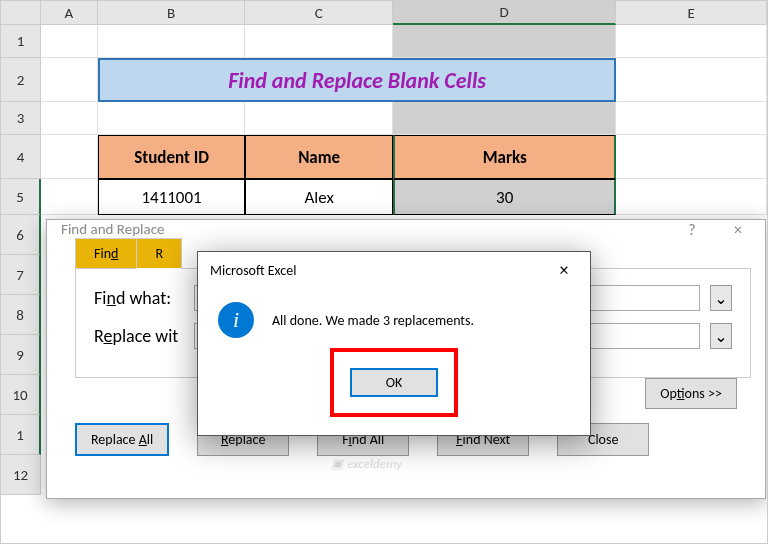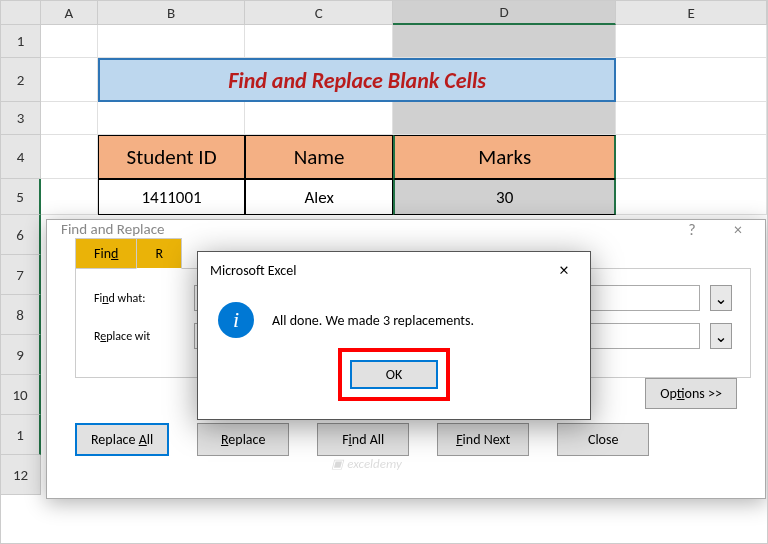--- a/index.html
+++ b/index.html
@@ -18,52 +18,52 @@
     .row { display: flex; }
     .row-h { width: 40px; background: #e6e6e6; border-right: 1px solid #ccc; border-bottom: 1px solid #ccc; display: flex; align-items: center; justify-content: center; font-size: 15px; color: #333; }
     .cell { border-right: 1px solid #e0e0e0; border-bottom: 1px solid #e0e0e0; display: flex; align-items: center; justify-content: center; font-size: 15px; }
     .r1 { height: 33px; }
     .r2 { height: 44px; }
     .r3 { height: 33px; }
     .r4 { height: 44px; }
     .r5 { height: 36px; }
     .r6, .r7, .r8, .r9, .r10, .r11, .r12 { height: 40px; }
 
-    .title-cell { background: #bdd7ee; border: 2px solid #2e75b6; font-size: 22px; font-weight: bold; color: #b91c1c; font-style: italic; }
-    .header-cell { background: #f4b084; border: 1px solid #000; font-size: 21px; font-weight: normal; }
+    .title-cell { background: #bdd7ee; border: 2px solid #2e75b6; font-size: 22px; font-weight: bold; color: #a21caf; font-style: italic; }
+    .header-cell { background: #f4b084; border: 1px solid #000; font-size: 17px; font-weight: bold; }
     .data-cell { border: 1px solid #000; font-size: 17px; }
     .selected-col { border-left: 2px solid #217346; border-right: 2px solid #217346; }
     .row-highlight { border-right: 2px solid #217346; }
 
     .find-replace-dialog { position: absolute; left: 45px; top: 218px; width: 720px; height: 280px; background: #fff; border: 1px solid #aaa; box-shadow: 0 4px 20px rgba(0,0,0,0.3); }
     .fr-title-bar { height: 18px; display: flex; align-items: center; justify-content: space-between; padding: 0 4px 0 14px; color: #888; font-size: 15px; }
     .fr-title-btns { display: flex; gap: 0; }
     .fr-title-btn { width: 46px; height: 32px; display: flex; align-items: center; justify-content: center; font-size: 16px; color: #888; }
     .tabs { display: flex; margin-left: 28px; }
     .tab { padding: 6px 18px; border: 1px solid #ccc; background: #eab308; font-size: 14px; margin-right: -1px; }
     .tab.active { border-bottom: 1px solid #fff; position: relative; z-index: 1; }
     .tab-body { border: 1px solid #ccc; margin: -1px 14px 0 28px; padding: 16px 18px; }
     .fr-row { display: flex; align-items: center; margin-bottom: 12px; gap: 10px; }
-    .fr-label { width: 90px; font-size: 12px; }
+    .fr-label { width: 90px; font-size: 18px; }
     .fr-input { flex: 1; height: 26px; border: 1px solid #aaa; }
     .fr-drop { width: 22px; height: 26px; border: 1px solid #999; background: #e8e8e8; display: flex; align-items: center; justify-content: center; }
     .options-row { display: flex; justify-content: flex-end; margin: 0 28px 14px 0; }
     .btn-row { display: flex; gap: 28px; margin: 0 28px 16px 28px; }
     .ex-btn { padding: 6px 14px; border: 1px solid #999; background: #e1e1e1; font-size: 14px; font-family: inherit; cursor: pointer; min-width: 92px; }
     .ex-btn.primary { border: 2px solid #0078d4; }
     .underline { text-decoration: underline; }
 
     .msg-dialog { position: absolute; left: 196px; top: 250px; width: 394px; background: #fff; border: 1px solid #555; box-shadow: 0 6px 30px rgba(0,0,0,0.4); z-index: 10; }
     .msg-title-bar { height: 36px; display: flex; align-items: center; justify-content: space-between; padding: 0 6px 0 12px; font-size: 14px; }
     .msg-close { width: 40px; height: 30px; display: flex; align-items: center; justify-content: center; font-size: 18px; }
     .msg-body { display: flex; align-items: center; padding: 14px 20px 10px 20px; gap: 18px; }
     .info-icon { width: 36px; height: 36px; border-radius: 50%; background: #0078d4; color: #fff; display: flex; align-items: center; justify-content: center; font-size: 22px; font-family: Georgia, serif; font-style: italic; }
     .msg-text { font-size: 14px; }
     .msg-btn-row { display: flex; justify-content: center; padding: 0 0 18px 0; }
-    .ok-wrap { border: 4px solid #ff0000; padding: 8px; }
+    .ok-wrap { border: 4px solid #ff0000; padding: 16px; }
     .ok-btn { padding: 4px 34px; border: 2px solid #0078d4; background: #e1e1e1; font-size: 14px; font-family: inherit; cursor: pointer; }
 
     .watermark { position: absolute; left: 330px; top: 455px; font-size: 13px; color: rgba(0,0,0,0.15); font-style: italic; display:flex; align-items:center; gap:4px; z-index: 20; }
   </style>
 </head>
 <body>
 
 <div class="grid">
   <div class="col-headers">
     <div class="corner"></div>

